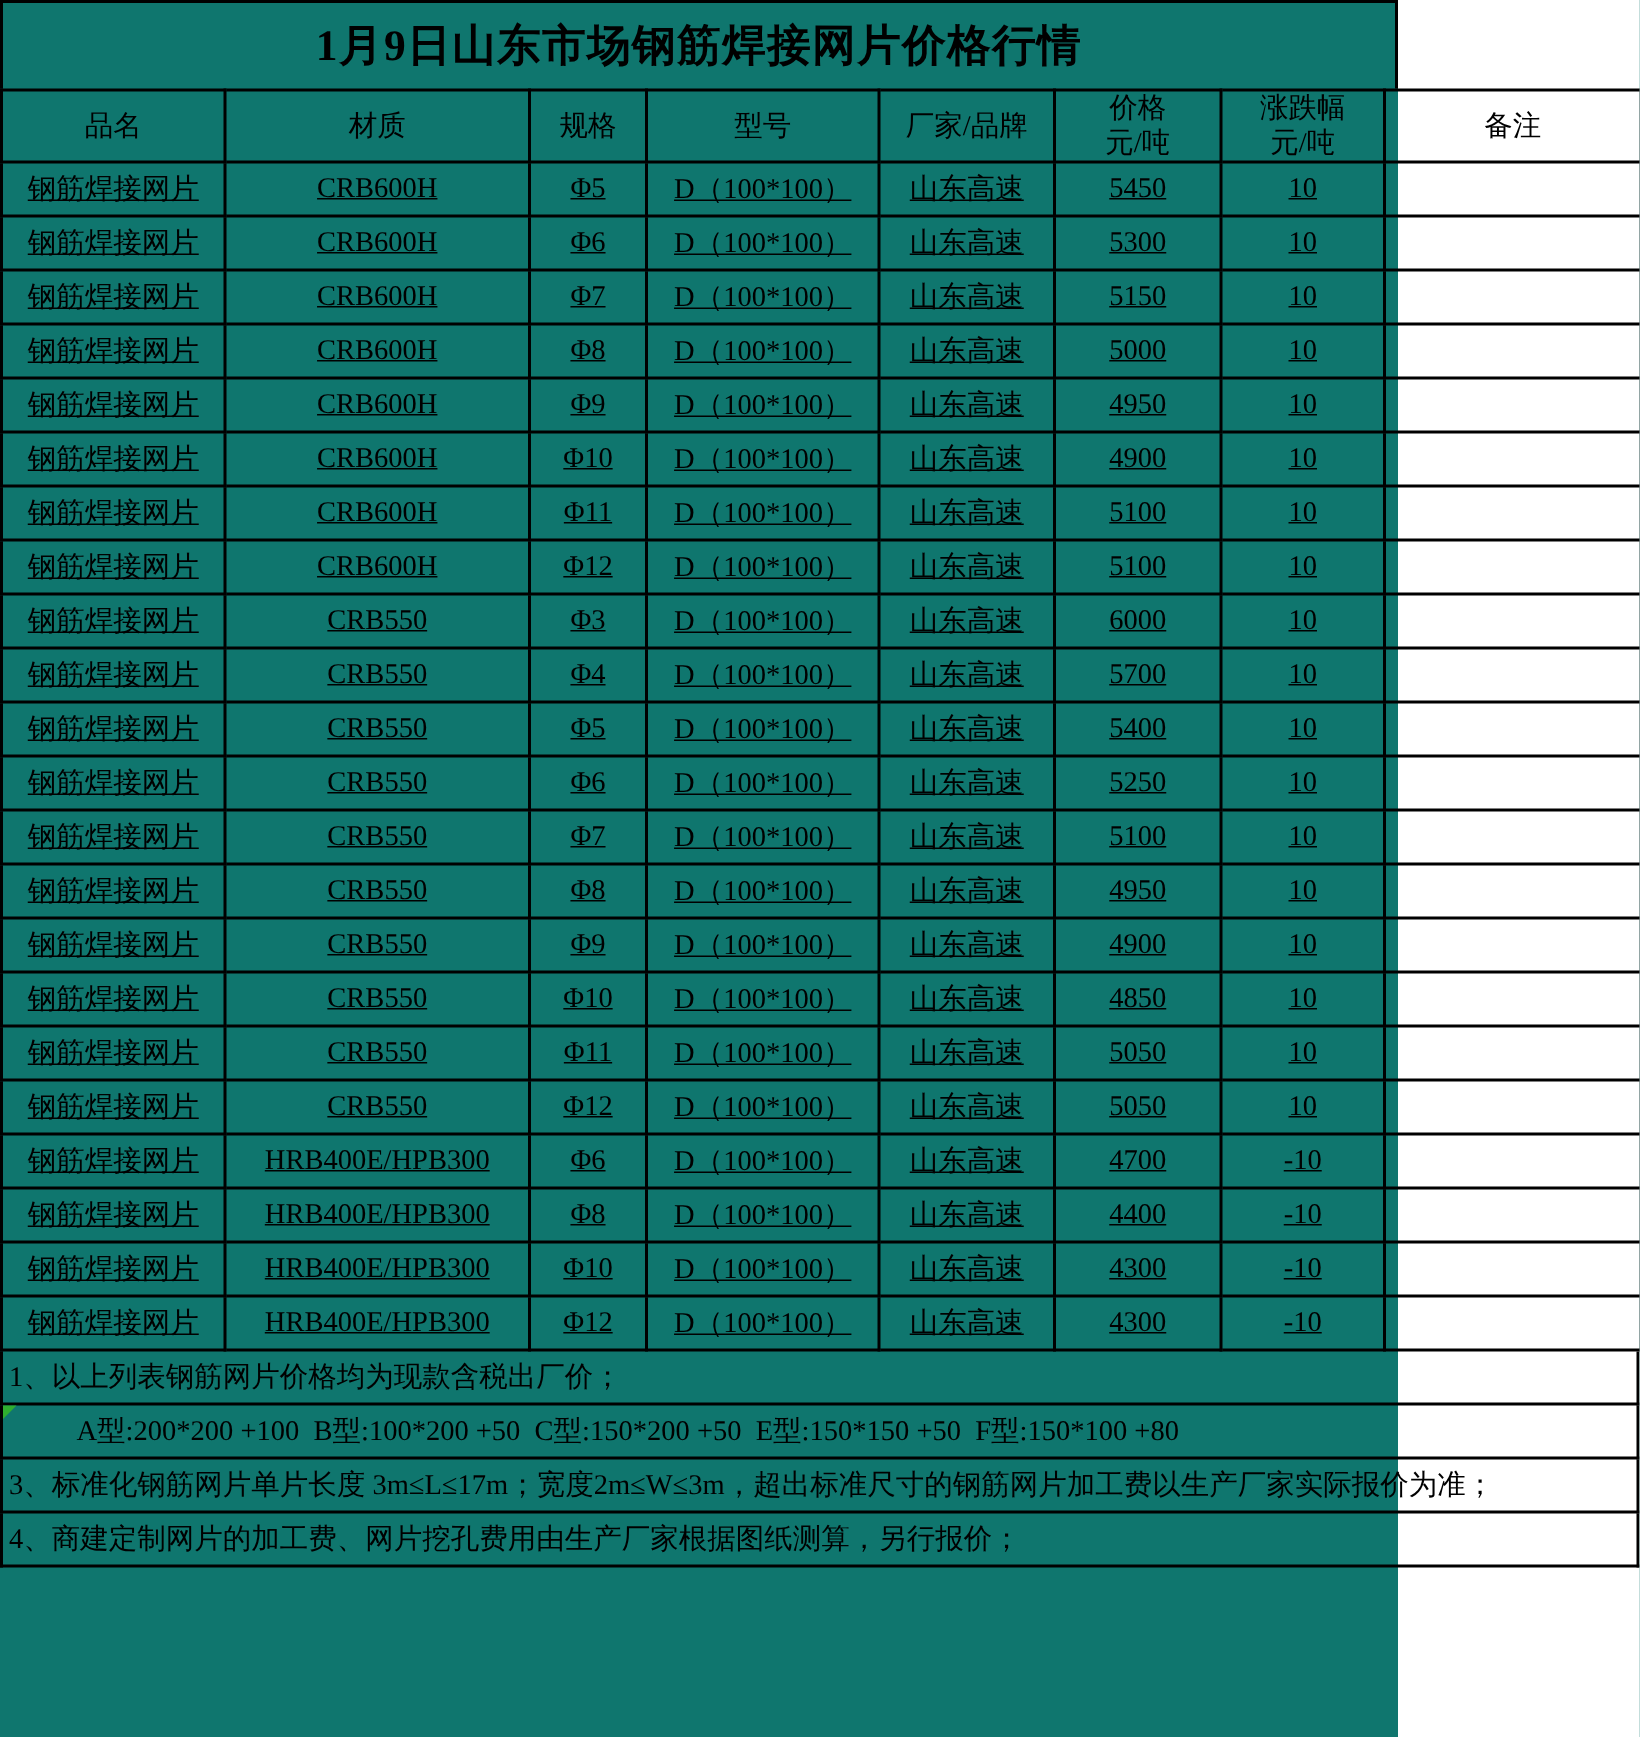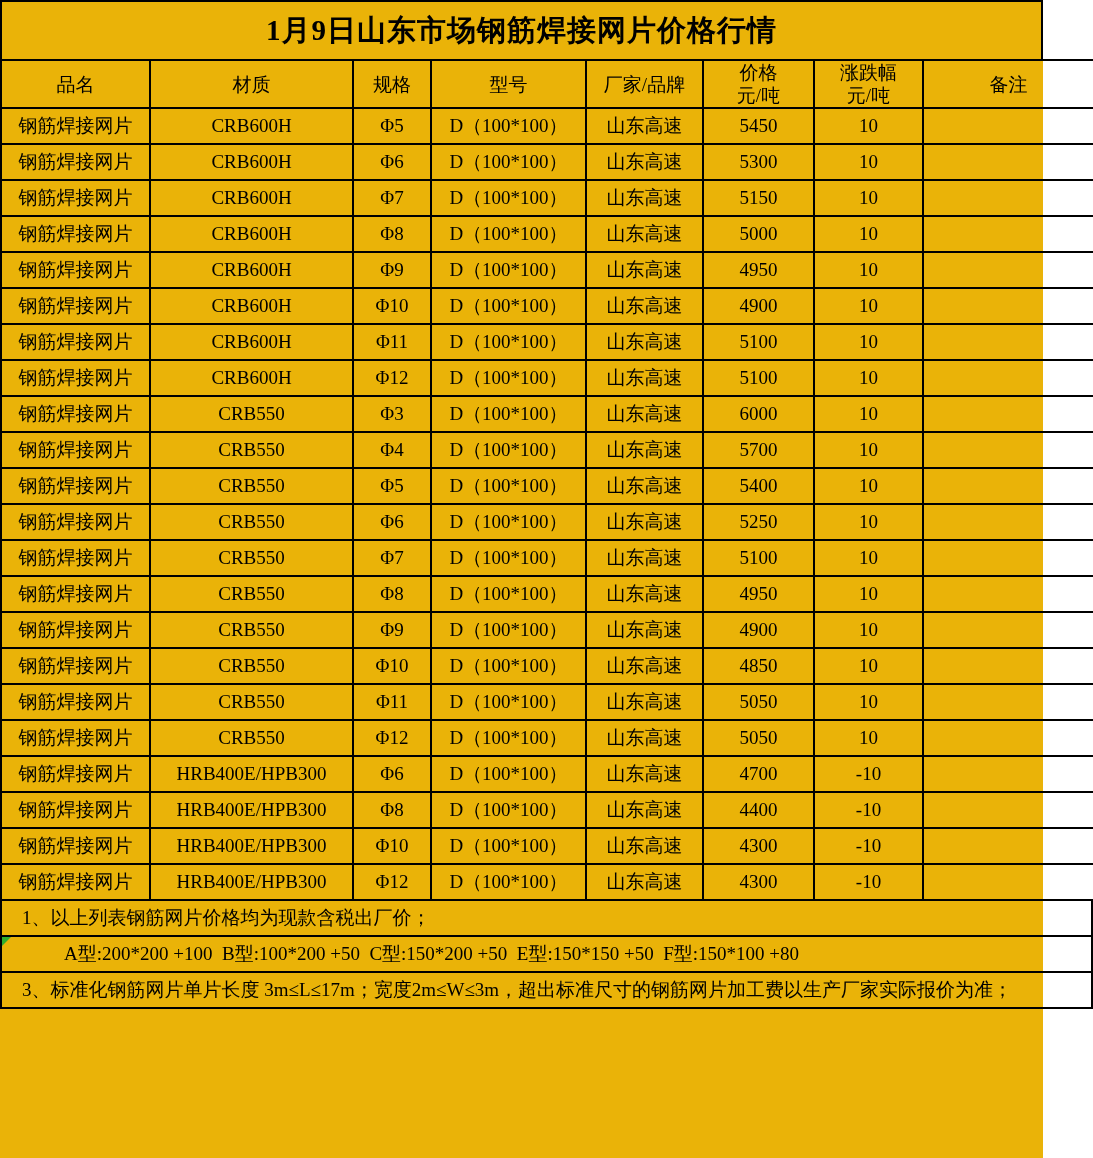--- a/index.html
+++ b/index.html
@@ -3,21 +3,21 @@
 <meta charset="utf-8">
 <style>
   * { box-sizing: border-box; margin: 0; padding: 0; }
   html, body {
     width: 1093px; height: 1158px;
     background: #ffffff;
     font-family: "Liberation Serif", "DejaVu Serif", serif;
     color: #000000;
     overflow: hidden;
   }
-  .sheet { width: 1043px; height: 1158px; background: #eab308; }
+  .sheet { width: 932px; height: 1158px; background: #0f766e; }
 
   .title-row {
     height: 59px;
     border: 2px solid #000;
     border-bottom: none;
     display: flex; align-items: center; justify-content: center;
     font-size: 29px; font-weight: bold;
     letter-spacing: 1px;
   }
 
@@ -29,37 +29,37 @@
   table.price-table th, table.price-table td {
     border: 2px solid #000;
     text-align: center;
     vertical-align: middle;
     font-size: 19px;
     font-weight: normal;
     overflow: hidden;
     white-space: nowrap;
   }
   table.price-table thead tr { height: 47px; }
-  table.price-table tbody tr { height: 36px; }
+  table.price-table tbody tr { height: 36px; text-decoration: underline; }
   th .label { line-height: 23px; }
   th .sublabel { line-height: 23px; }
   th .sublabel:empty { display: none; }
 
   .notes { width: 1093px; }
   .note {
     height: 36px;
     border: 2px solid #000;
     border-top: none;
     display: flex; align-items: center;
-    padding-left: 20px;
+    padding-left: 4px;
     font-size: 19px;
     white-space: pre-wrap;
     position: relative;
   }
-  .note.indent { padding-left: 62px; }
+  .note.indent { padding-left: 49px; }
   .marker {
     position: absolute; top: 0; left: 0;
     width: 0; height: 0;
     border-top: 9px solid #2fae2f;
     border-right: 9px solid transparent;
   }
 </style>
 </head>
 <body>
 
@@ -335,15 +335,16 @@
           <td>-10</td>
           <td></td>
         </tr>
       </tbody>
   </table>
 
   <div class="notes" id="notes-container">
       <div class="note"><span>1、以上列表钢筋网片价格均为现款含税出厂价；</span></div>
       <div class="note indent"><span class="marker" style="border-top-color: rgb(47, 174, 47);"></span><span>A型:200*200 +100  B型:100*200 +50  C型:150*200 +50  E型:150*150 +50  F型:150*100 +80</span></div>
       <div class="note"><span>3、标准化钢筋网片单片长度 3m≤L≤17m；宽度2m≤W≤3m，超出标准尺寸的钢筋网片加工费以生产厂家实际报价为准；</span></div>
+      <div class="note"><span>4、商建定制网片的加工费、网片挖孔费用由生产厂家根据图纸测算，另行报价；</span></div>
     </div>
 
 </div>
 
 </body></html>

